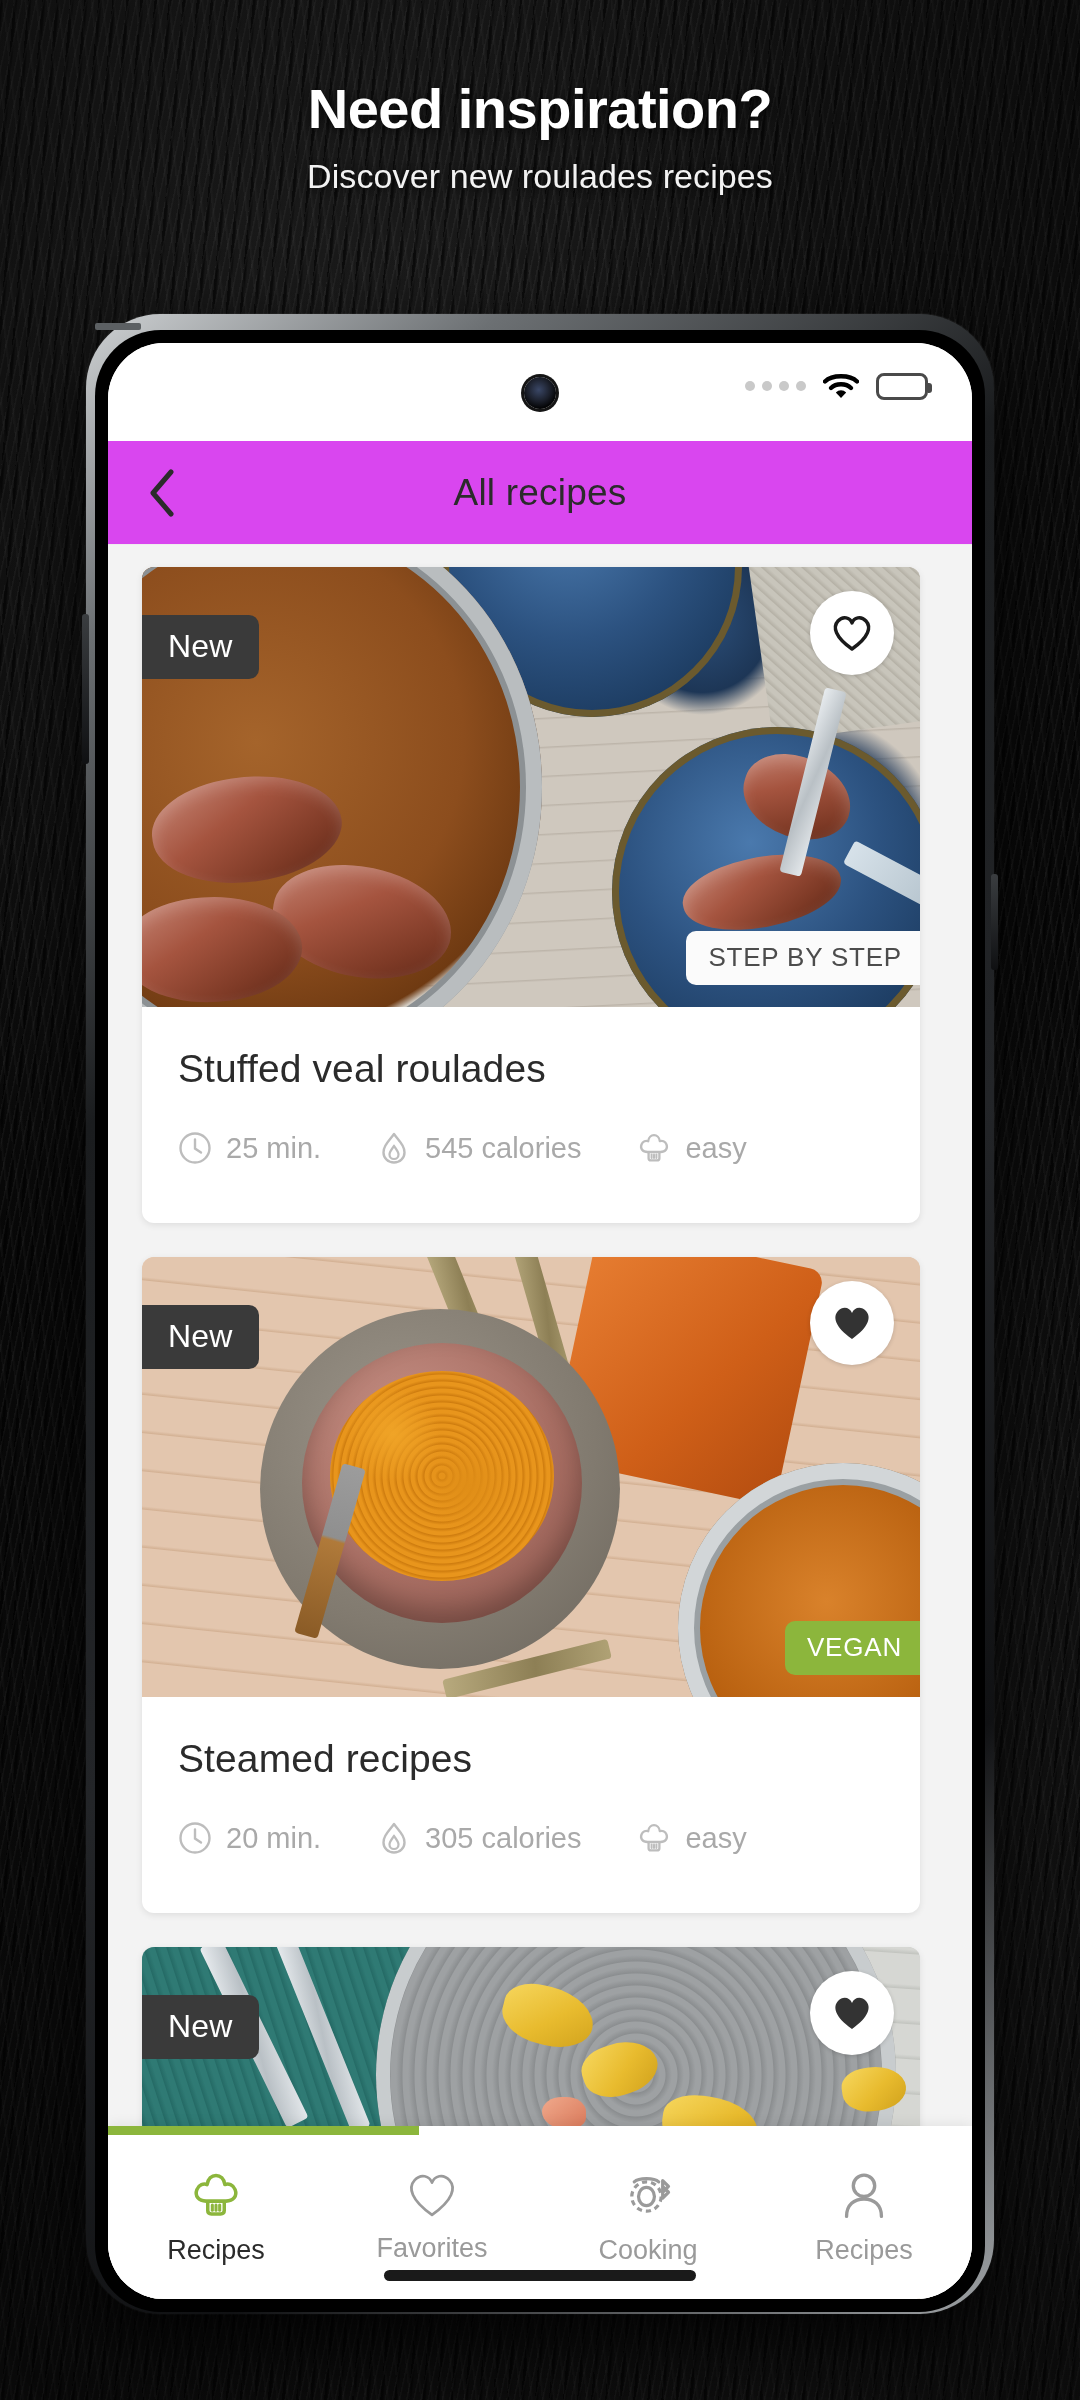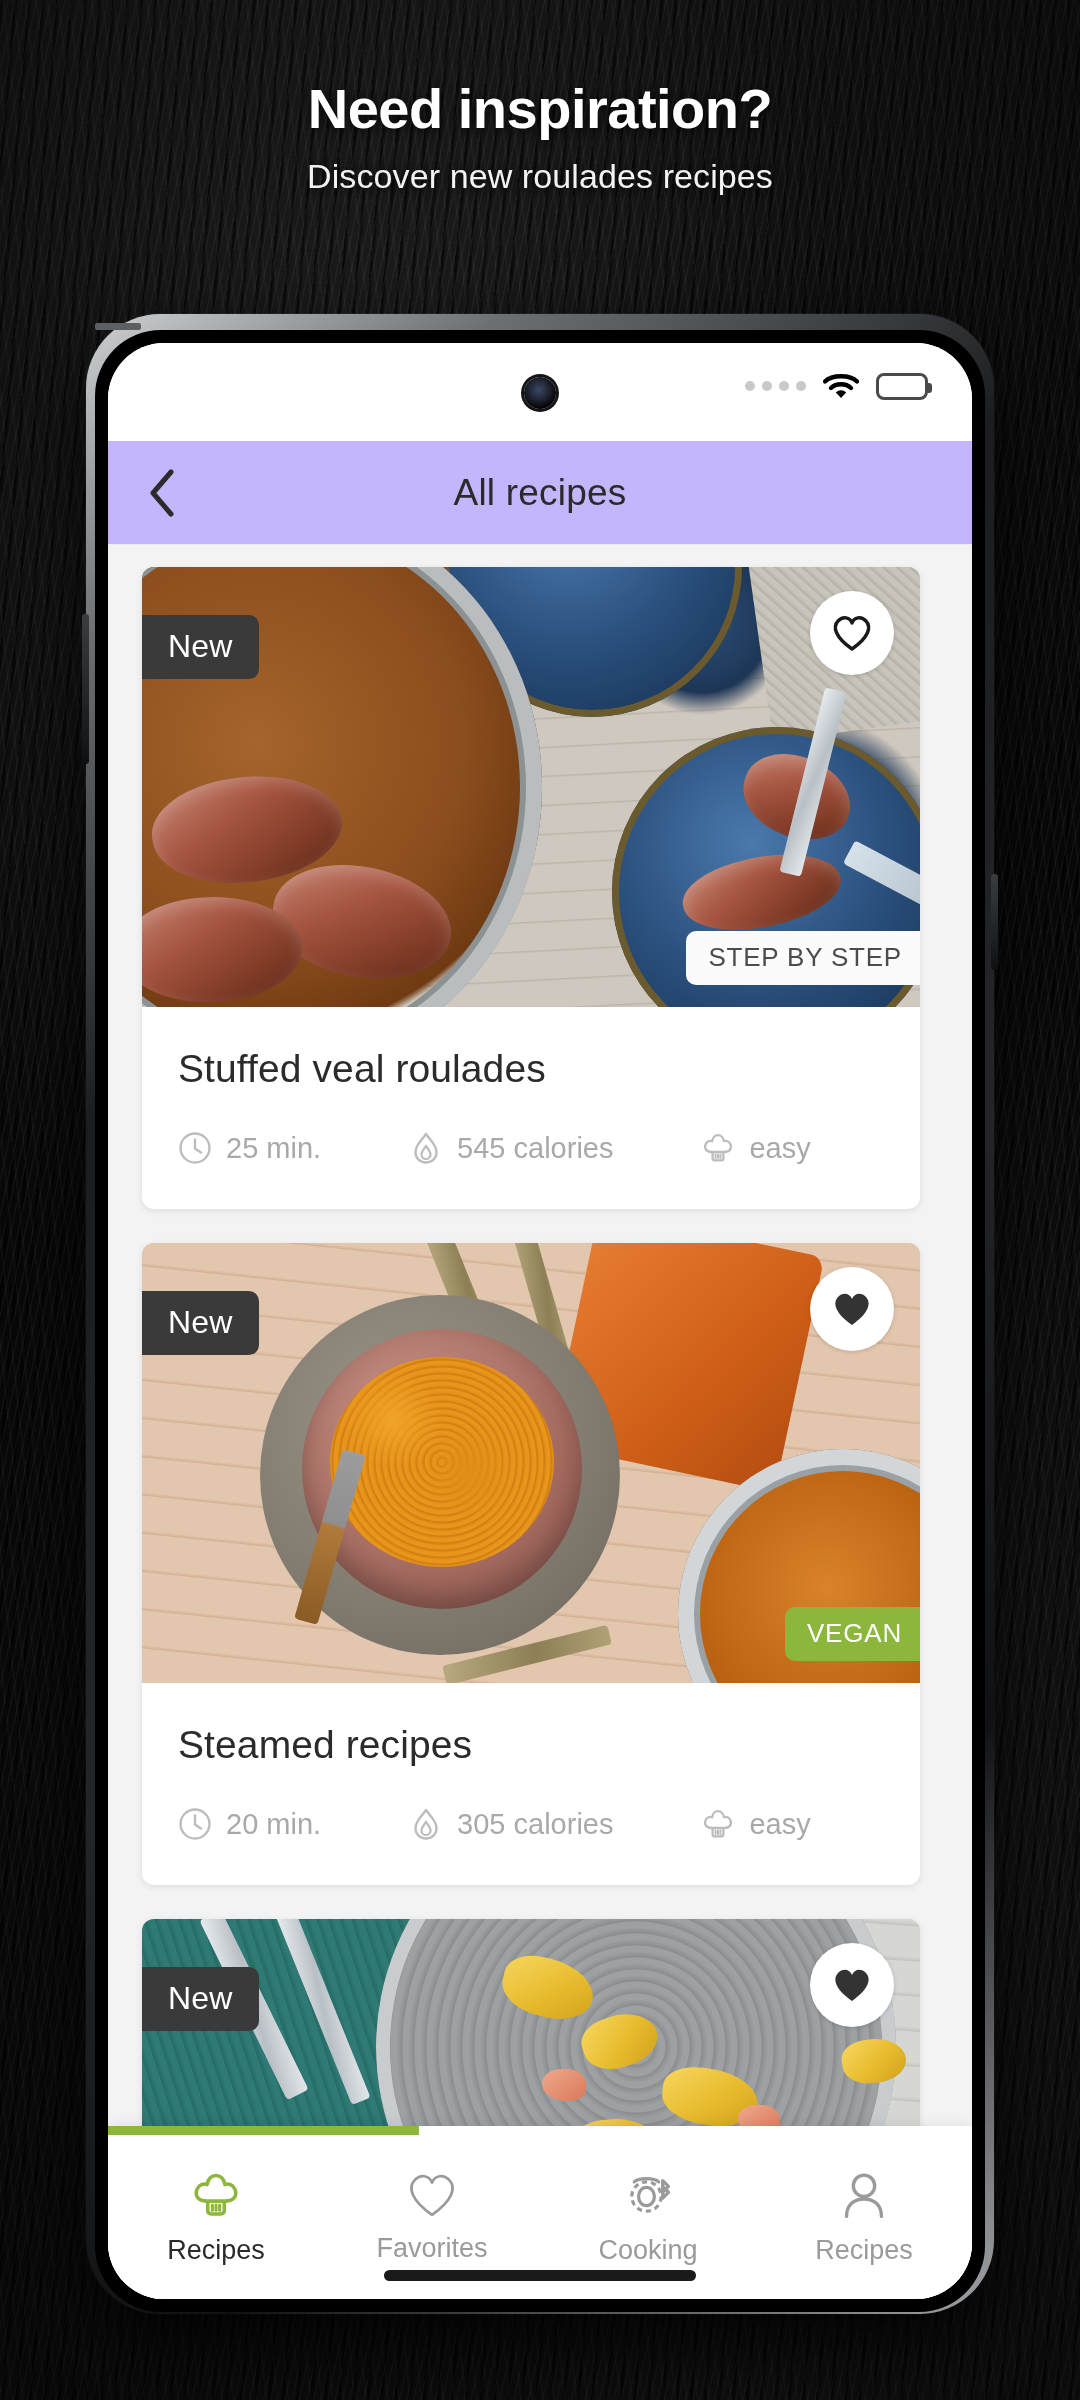--- a/index.html
+++ b/index.html
@@ -138,21 +138,21 @@
     width: 4px; height: 10px;
     background: #4a4a4a;
     border-radius: 0 3px 3px 0;
   }
   .batt-fill { height: 100%; background: #000; border-radius: 3px; }
 
   
   .appbar {
     position: relative;
     height: 104px;
-    background: #c4b5fd;
+    background: #d946ef;
     display: flex;
     align-items: center;
     justify-content: center;
     border-bottom: 1px solid #ededed;
   }
   .back-btn {
     position: absolute;
     left: 24px; top: 50%;
     transform: translateY(-50%);
     width: 60px; height: 60px;
@@ -384,32 +384,31 @@
     right: 0; bottom: 22px;
     background: #8cb63c;
     color: #fff;
     font-size: 26px;
     letter-spacing: 0.8px;
     padding: 11px 18px 12px 22px;
     border-radius: 10px 0 0 10px;
   }
 
   
-  .card-body { padding: 40px 36px 44px 36px; }
+  .card-body { padding: 40px 36px 58px 36px; }
   .card-title {
     font-size: 39px;
     font-weight: 400;
     color: #2b2b2b;
     letter-spacing: 0.1px;
   }
   .meta-row {
     margin-top: 40px;
     display: flex;
     align-items: flex-start;
-    gap: 32px;
   }
   .meta {
     display: flex;
     align-items: center;
     gap: 14px;
     color: #a9a9a9;
     font-size: 29px;
   }
   .meta + .meta { margin-left: 56px; }
   .meta svg { display: block; }

